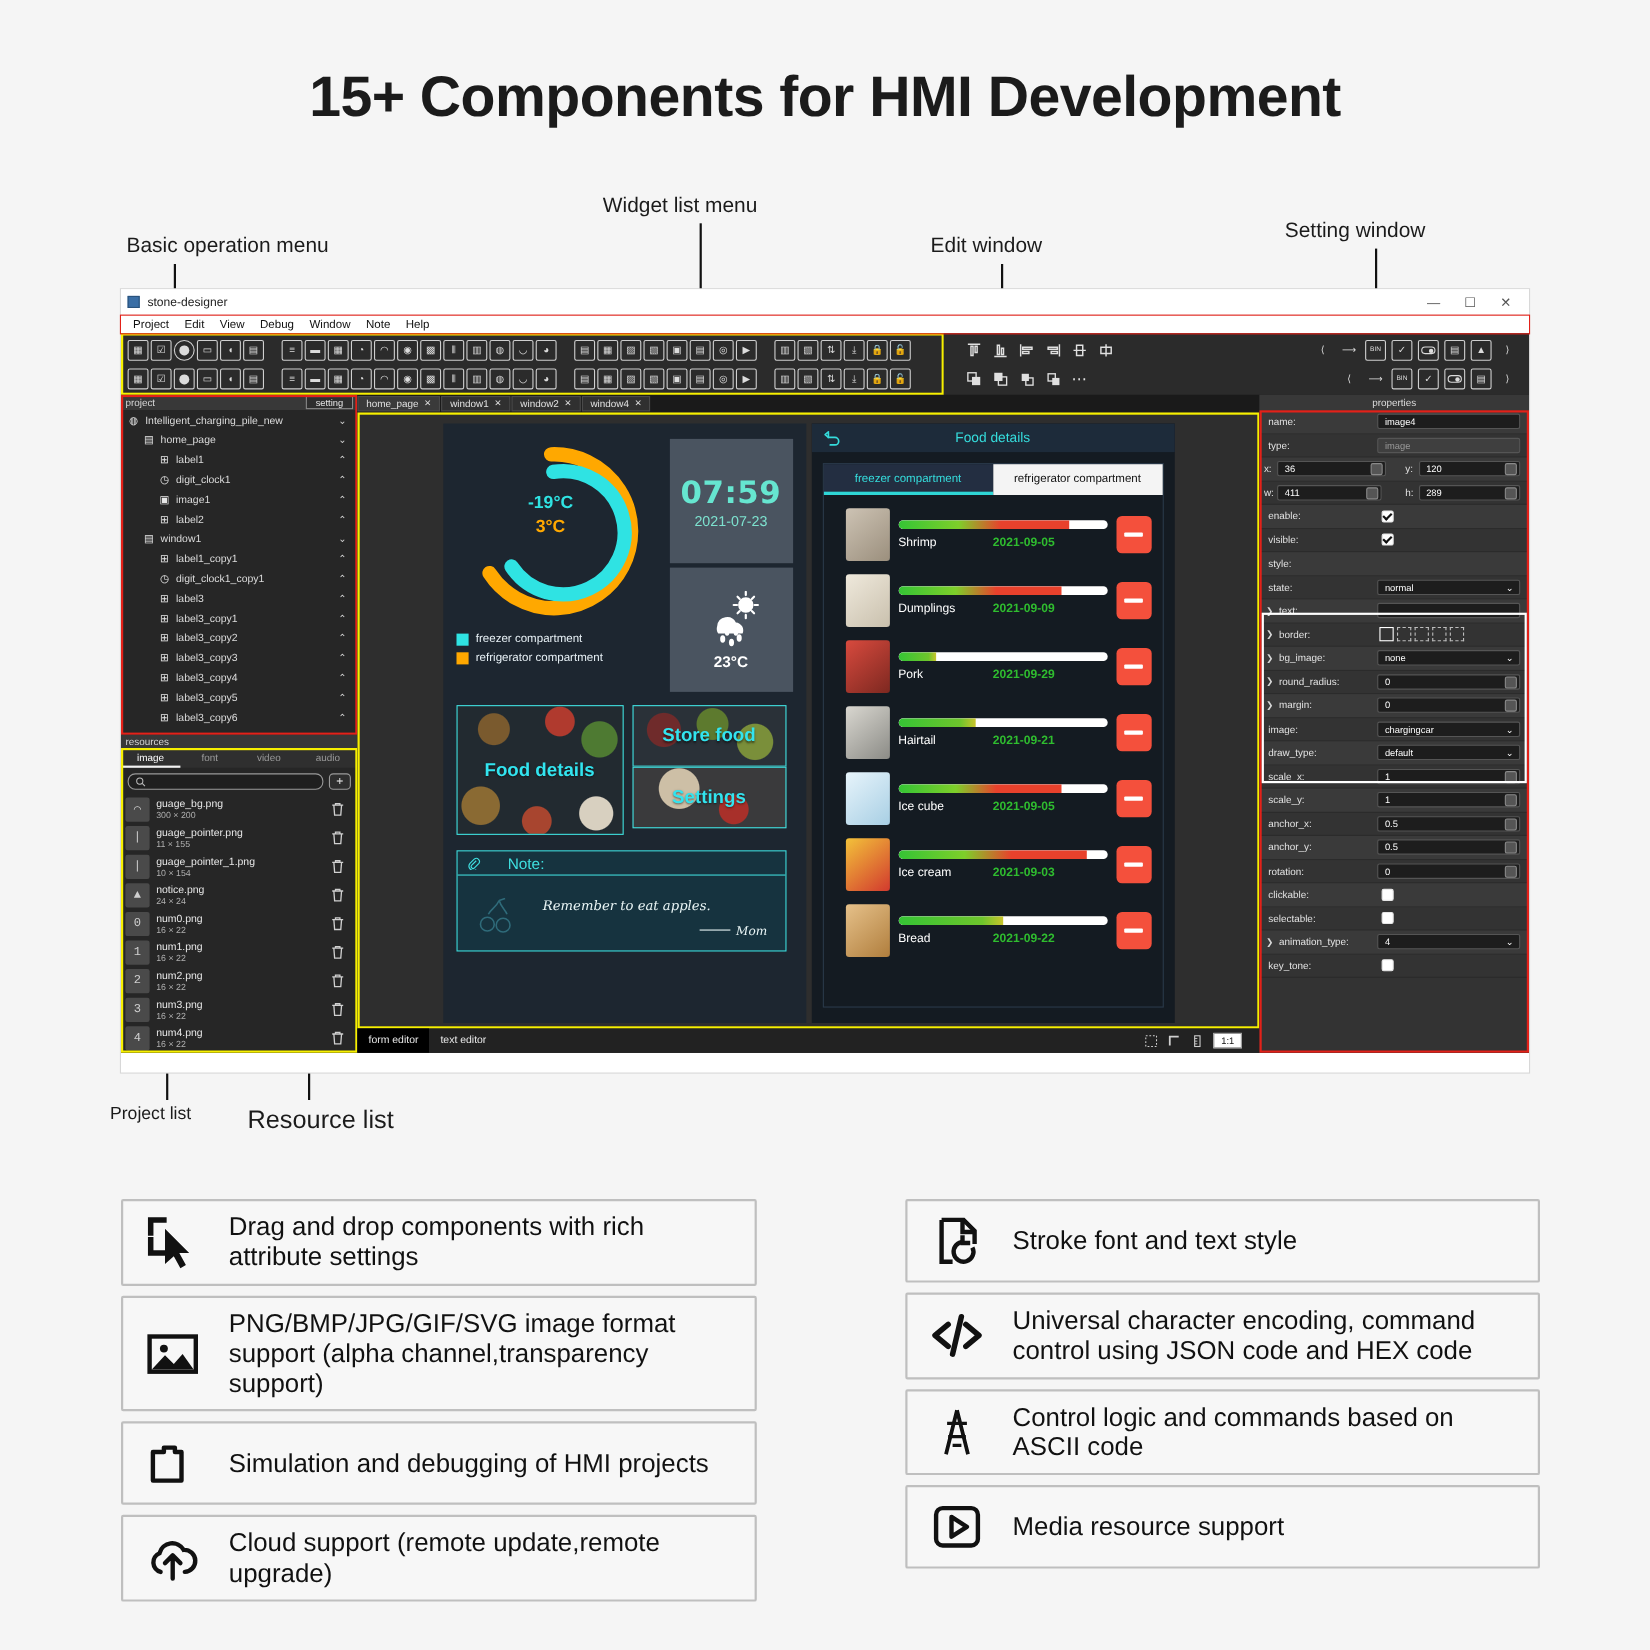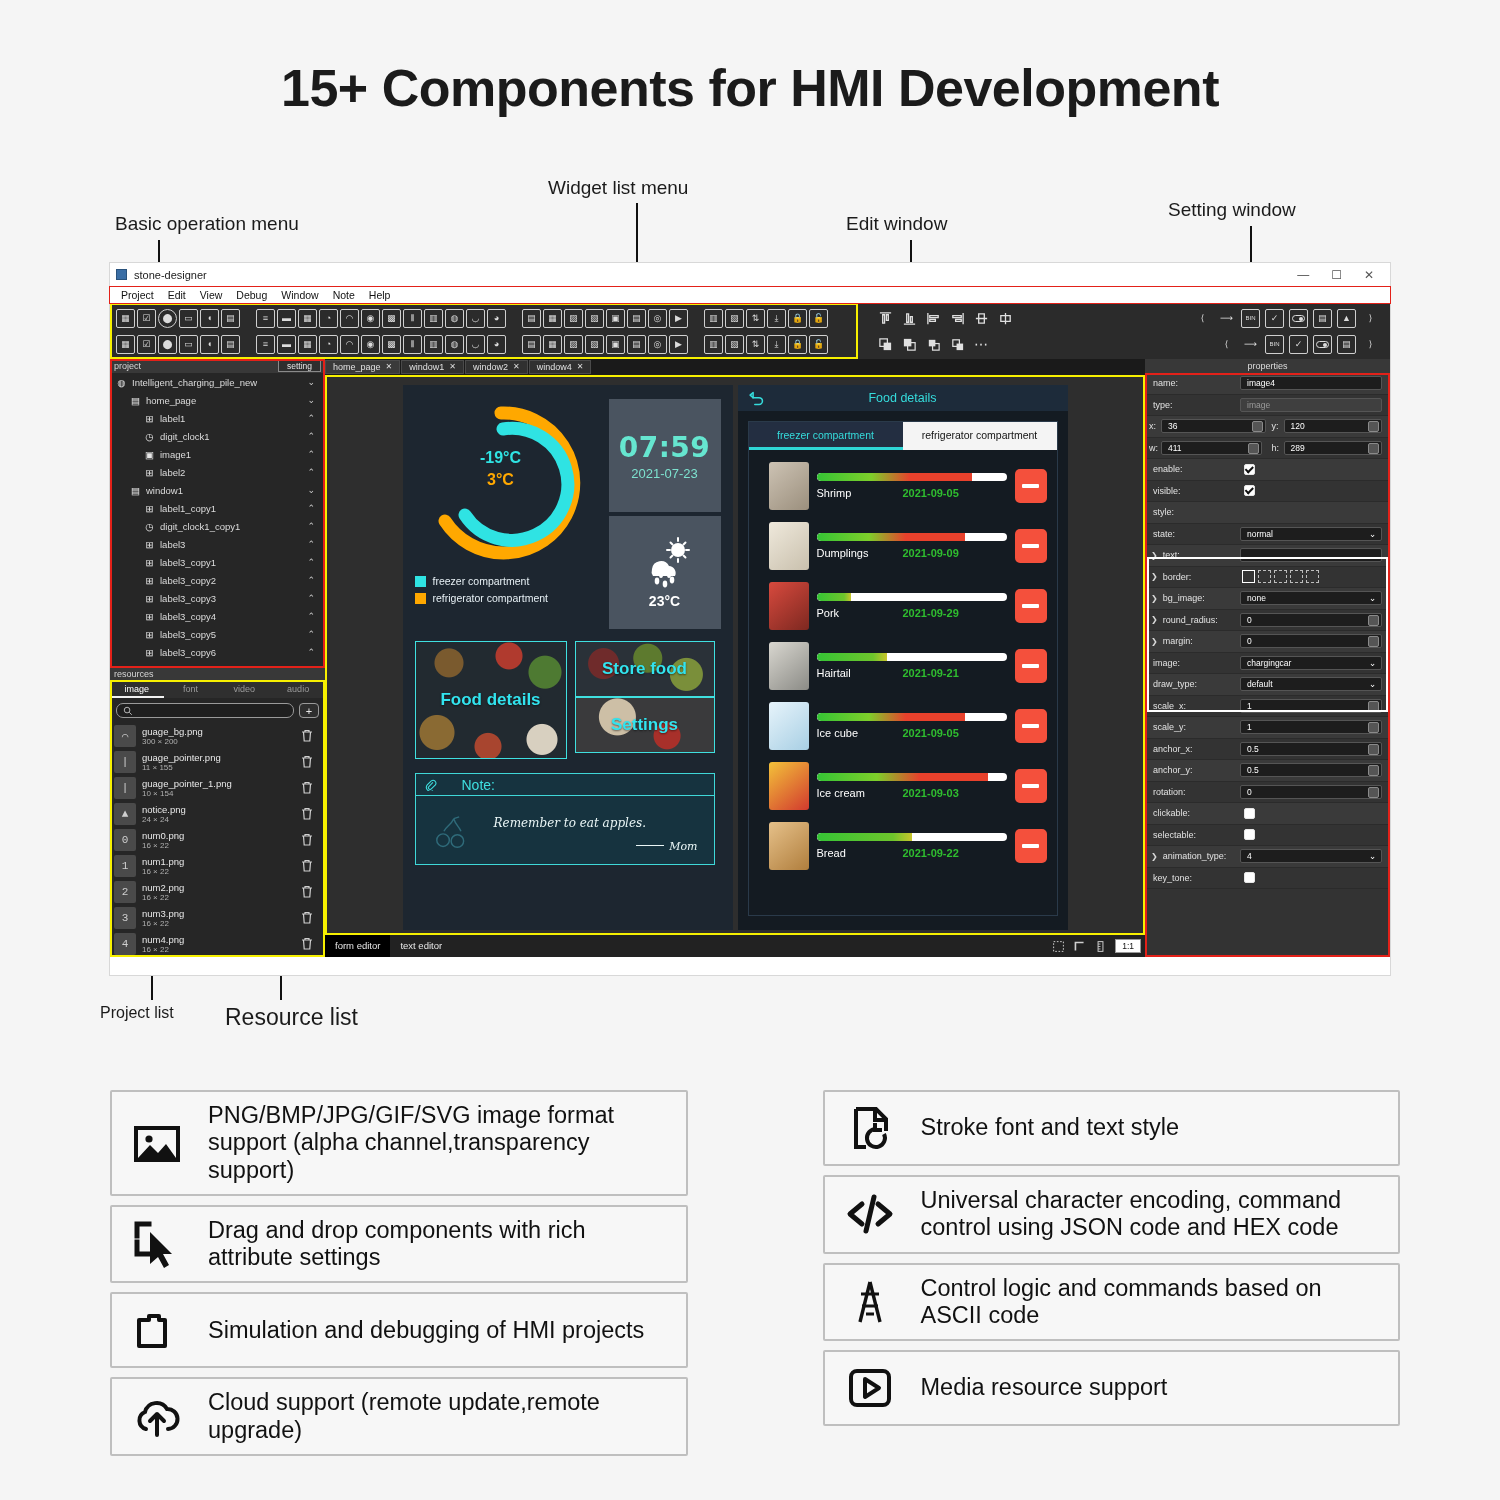--- a/index.html
+++ b/index.html
@@ -236,28 +236,28 @@
   .fd-date { font-size:11px; font-weight:700; color:#2fbd2f; }
   .fd-del {
     width:32px; height:34px; background:#f4503c; border-radius:5px; flex:0 0 auto; margin-right:4px;
     display:flex; align-items:center; justify-content:center;
   }
   .fd-del i { display:block; width:17px; height:4px; background:#fff; border-radius:1px; }
 
   .statusbar { height: 22px; background:#222; display:flex; align-items:center; }
   .sb-tab { font-size:9.5px; color:#e8e8e8; padding:0 10px; height:22px; line-height:22px;}
   .sb-tab.active { background:#000; }
-  .sb-right { margin-left:auto; display:flex; align-items:center; gap:8px; padding-right:4px; color:#cfcfcf; }
+  .sb-right { margin-left:auto; display:flex; align-items:center; gap:8px; padding-right:16px; color:#cfcfcf; }
   .sb-zoom { background:#fff; color:#111; font-size:8.5px; padding:1px 6px; border:1px solid #999;}
 
   
   .rightcol { width: 245px; background:#2b2b2b; display:flex; flex-direction:column; }
   .prop-head { height:14px; background:#383838; font-size:9px; color:#dcdcdc; display:flex; align-items:center; justify-content:center;}
   .prop-outline { flex:1; outline:2px solid #e32119; outline-offset:-2px; background:#333; overflow:hidden; position:relative;}
-  .prow { display:flex; align-items:center; height:21.5px; border-bottom:1px solid #2b2b2b; }
+  .prow { display:flex; align-items:center; height:21.5px; border-bottom:1px solid #2b2b2b;gap:12px; }
   .prow:nth-child(odd) { background:#3a3a3a; }
   .prow:nth-child(even) { background:#333333; }
   .plabel { flex:0 0 95px; font-size:9px; color:#e2e2e2; padding-left:8px; white-space:nowrap;}
   .plabel.indent { padding-left: 6px; display:flex; align-items:center; gap:5px;}
   .pchev { color:#d8d8d8; font-size:8px; }
   .pfield {
     flex:1; margin-right:8px; height:14px; background:#1d1d1d; border:1px solid #555; border-radius:2px;
     display:flex; align-items:center; padding-left:6px; font-size:8.5px; color:#fff; position:relative;
   }
   .pfield.readonly { background:#3f3f3f; color:#9a9a9a; }
@@ -1132,35 +1132,35 @@
     </div>
 
   </div>
 </div>
 
 <div class="features">
   <div class="fcol">
     <div class="fcard">
       <div class="ficon">
         <svg width="52" height="52" viewBox="0 0 52 52">
+            <path d="M6 18V6h12M6 24v12h12" fill="none" stroke="#111" stroke-width="5" stroke-linecap="square"></path>
+            <path d="M19 14l22 22h-9l6 11-5 3-6-11-8 7z" fill="#111"></path>
+          </svg>
+      </div>
+      <div class="ftext">Drag and drop components with rich attribute settings</div>
+    </div>
+    <div class="fcard">
+      <div class="ficon">
+        <svg width="52" height="52" viewBox="0 0 52 52">
             <rect x="5" y="11" width="42" height="32" fill="none" stroke="#111" stroke-width="4"></rect>
             <circle cx="18" cy="22" r="3.6" fill="#111"></circle>
             <path d="M7 41l12-13 8 8 8-9 10 14z" fill="#111"></path>
           </svg>
       </div>
       <div class="ftext">PNG/BMP/JPG/GIF/SVG image format support (alpha channel,transparency support)</div>
-    </div>
-    <div class="fcard">
-      <div class="ficon">
-        <svg width="52" height="52" viewBox="0 0 52 52">
-            <path d="M6 18V6h12M6 24v12h12" fill="none" stroke="#111" stroke-width="5" stroke-linecap="square"></path>
-            <path d="M19 14l22 22h-9l6 11-5 3-6-11-8 7z" fill="#111"></path>
-          </svg>
-      </div>
-      <div class="ftext">Drag and drop components with rich attribute settings</div>
     </div>
     <div class="fcard">
       <div class="ficon">
         <svg width="52" height="52" viewBox="0 0 52 52">
             <path d="M8 16h10v-4h10v4h6v26H8z" fill="none" stroke="#111" stroke-width="4" stroke-linejoin="round"></path>
           </svg>
       </div>
       <div class="ftext">Simulation and debugging of HMI projects</div>
     </div>
     <div class="fcard">

